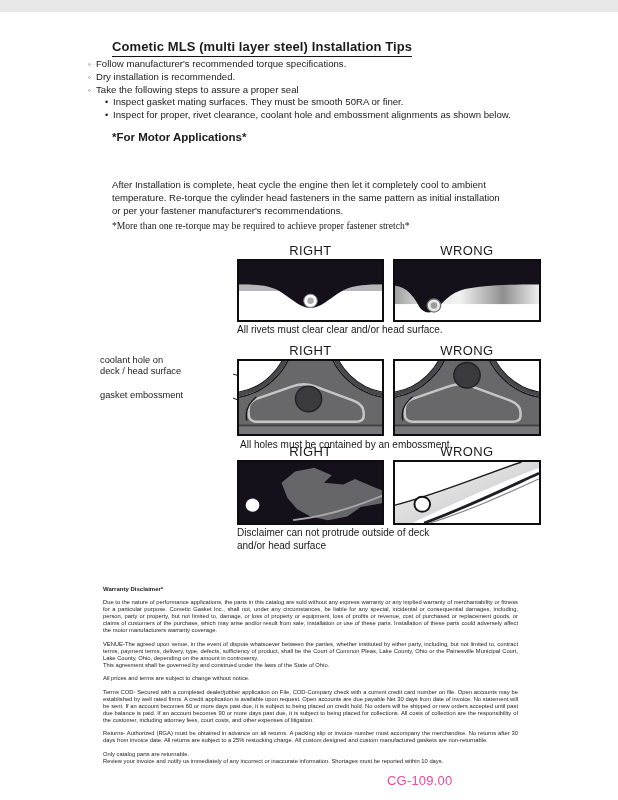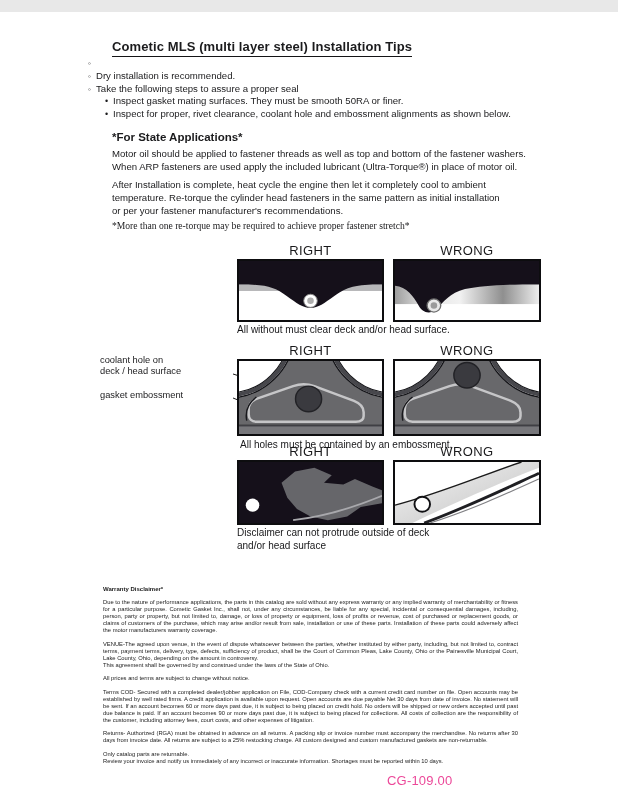--- a/index.html
+++ b/index.html
@@ -66,42 +66,41 @@
 </head>
 <body>
 
 <div class="page">
 
   <h1 class="abs title">Cometic MLS (multi layer steel) Installation Tips</h1>
 
   <div class="abs bullets">
     <div class="bullet-row">
       <span class="glyph">◦</span>
+      <span>Follow manufacturer's recommended torque specifications.</span>
     </div>
     <div class="bullet-row">
       <span class="glyph">◦</span>
       <span>Dry installation is recommended.</span>
     </div>
     <div class="bullet-row">
       <span class="glyph">◦</span>
       <span>Take the following steps to assure a proper seal</span>
     </div>
     <div class="bullet-row sub">
       <span class="glyph">•</span>
       <span>Inspect gasket mating surfaces.  They must be smooth 50RA or finer.</span>
     </div>
     <div class="bullet-row sub">
       <span class="glyph">•</span>
       <span>Inspect for proper, rivet clearance, coolant hole and embossment alignments as shown below.</span>
     </div>
   </div>
 
-  <h2 class="abs diesel-heading">*For State Applications*</h2>
-  <p class="abs body-par par1 pre">Motor oil should be applied to fastener threads as well as top and bottom of the fastener washers.
-When ARP fasteners are used apply the included lubricant (Ultra-Torque®) in place of motor oil.</p>
+  <h2 class="abs diesel-heading">*For Motor Applications*</h2>
   <p class="abs body-par par2 pre">After Installation is complete, heat cycle the engine then let it completely cool to ambient
 temperature. Re-torque the cylinder head fasteners in the same pattern as initial installation
 or per your fastener manufacturer's recommendations.</p>
   <p class="abs body-par par3">*More than one re-torque may be required to achieve proper fastener stretch*</p>
 
   <div class="abs dg-label lbl-l row1">RIGHT</div>
   <div class="abs dg-label lbl-r row1">WRONG</div>
 
   <div class="abs dg-box b1l">
     <svg viewBox="0 0 148 63" preserveAspectRatio="none">
@@ -125,21 +124,21 @@
         </linearGradient>
       </defs>
       <rect x="0" y="0" width="148" height="63" fill="#ffffff"></rect>
       <rect x="0" y="25" width="148" height="21" fill="url(#g1)"></rect>
       <path d="M0,0 H148 V25 C112,25 90,26 72,30 C56,34 50,44 42,52 C35,57.5 28,55 24,47 C19,38 12,27.5 0,26.5 Z" fill="#15101a"></path>
       <circle cx="40" cy="47.5" r="7" fill="#e9e9e9" stroke="#6f6f6f" stroke-width="1.4"></circle>
       <circle cx="40" cy="47.5" r="3.4" fill="#9b9b9b"></circle>
     </svg>
   </div>
 
-  <div class="abs caption cap1">All without must clear deck and/or head surface.</div>
+  <div class="abs caption cap1">All rivets must clear clear and/or head surface.</div>
 
   <div class="abs dg-label lbl-l row2">RIGHT</div>
   <div class="abs dg-label lbl-r row2">WRONG</div>
 
   <div class="abs callout co1 pre">coolant hole on
 deck / head surface</div>
   <div class="abs callout co2">gasket embossment</div>
   <svg class="abs leader-svg" viewBox="0 0 220 70">
     <line x1="133" y1="22" x2="203" y2="44" stroke="#1a1a1a" stroke-width="1"></line>
     <line x1="133" y1="46" x2="158" y2="56" stroke="#1a1a1a" stroke-width="1"></line>

